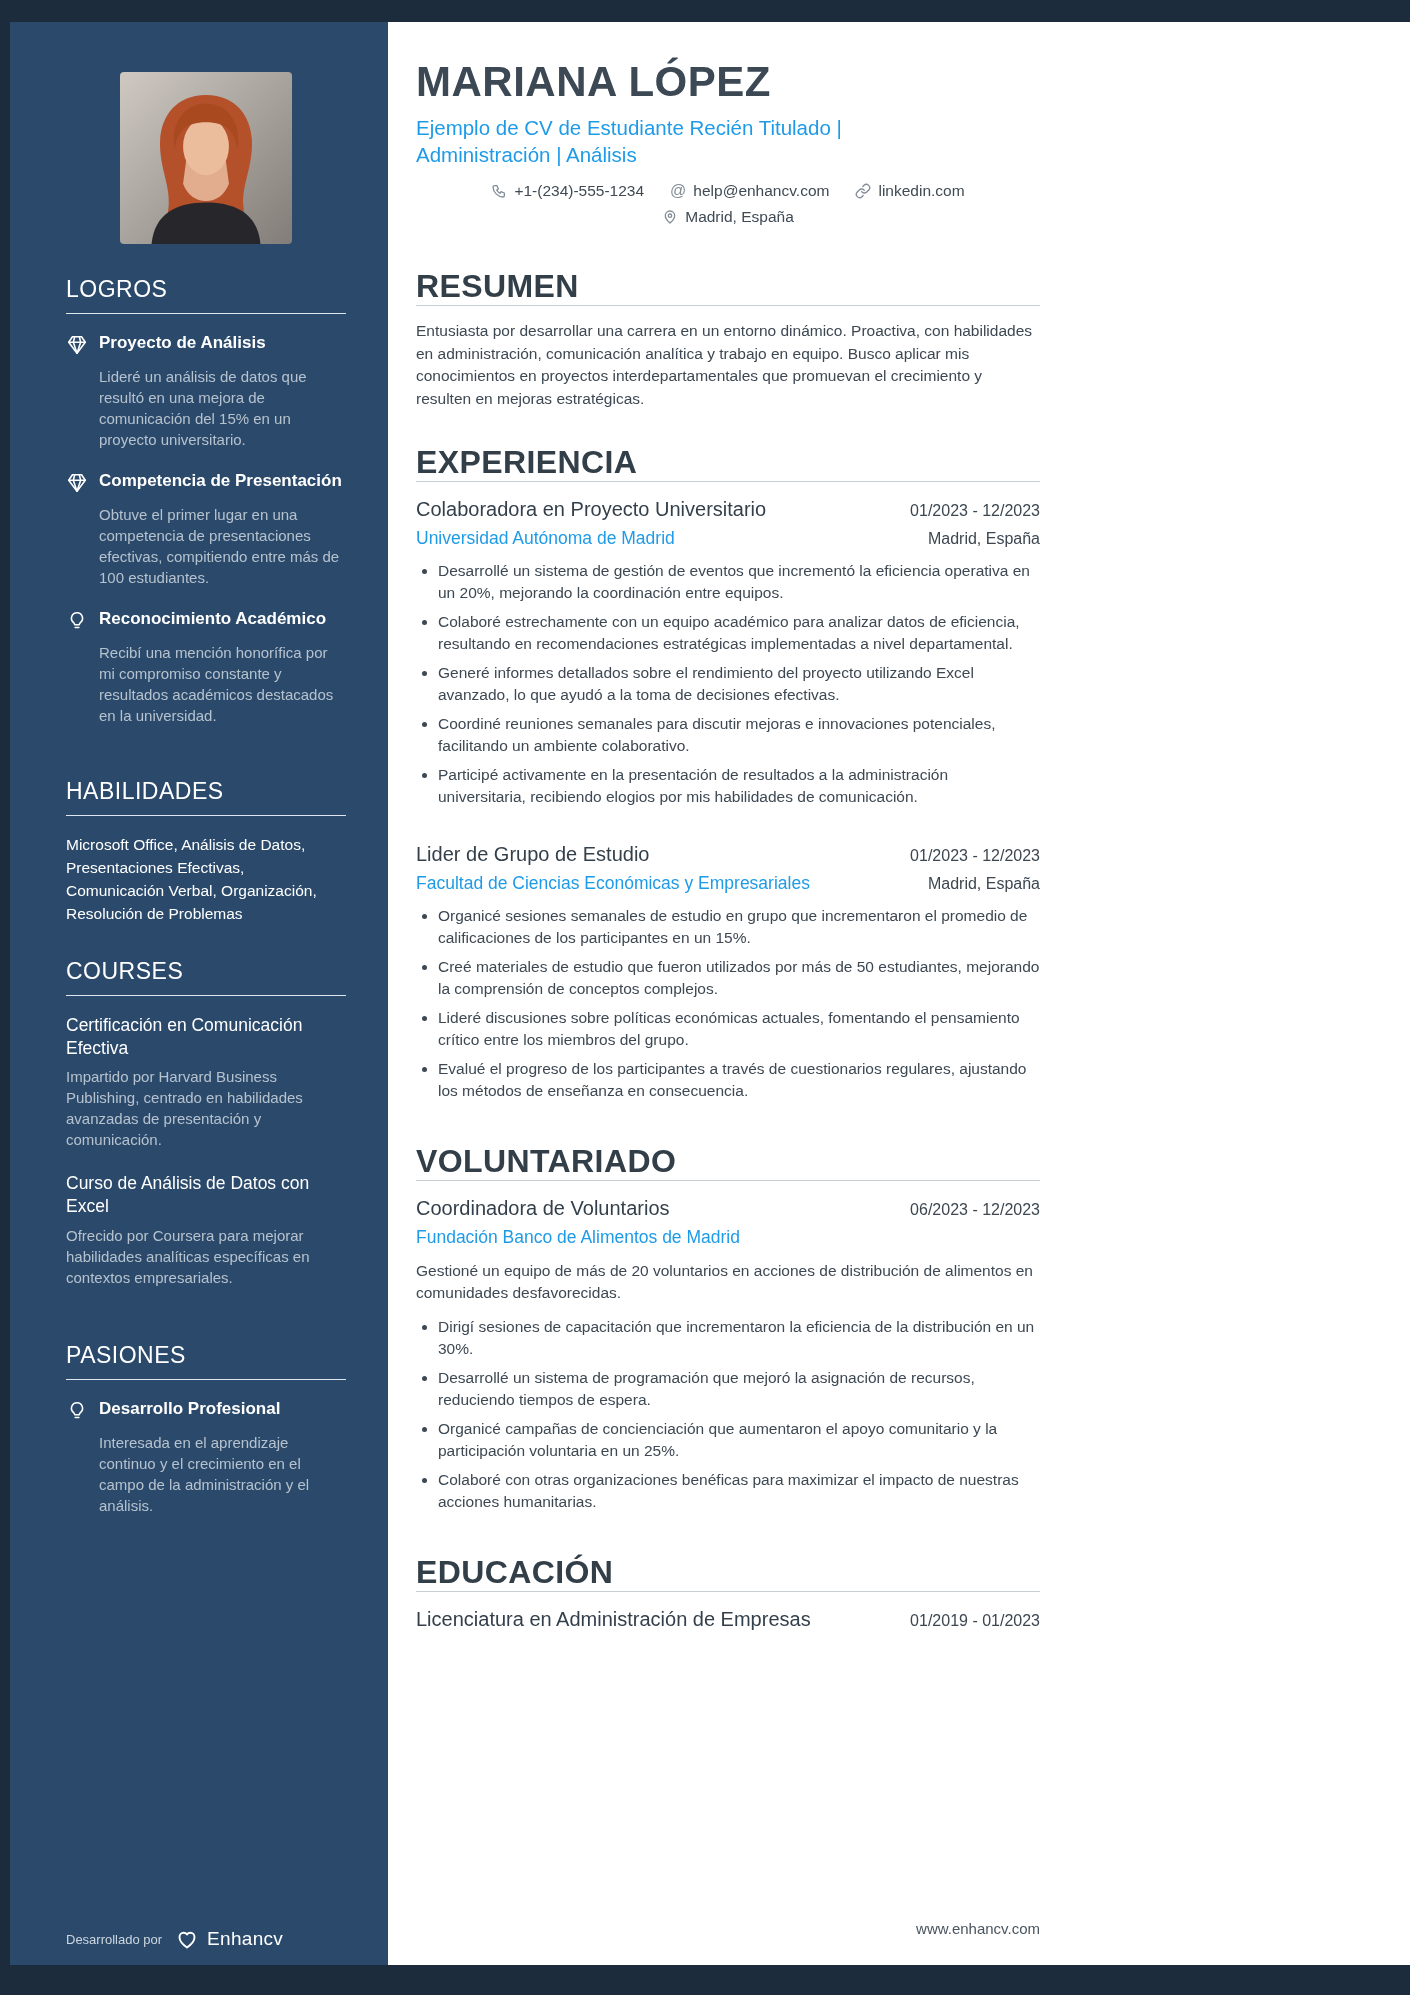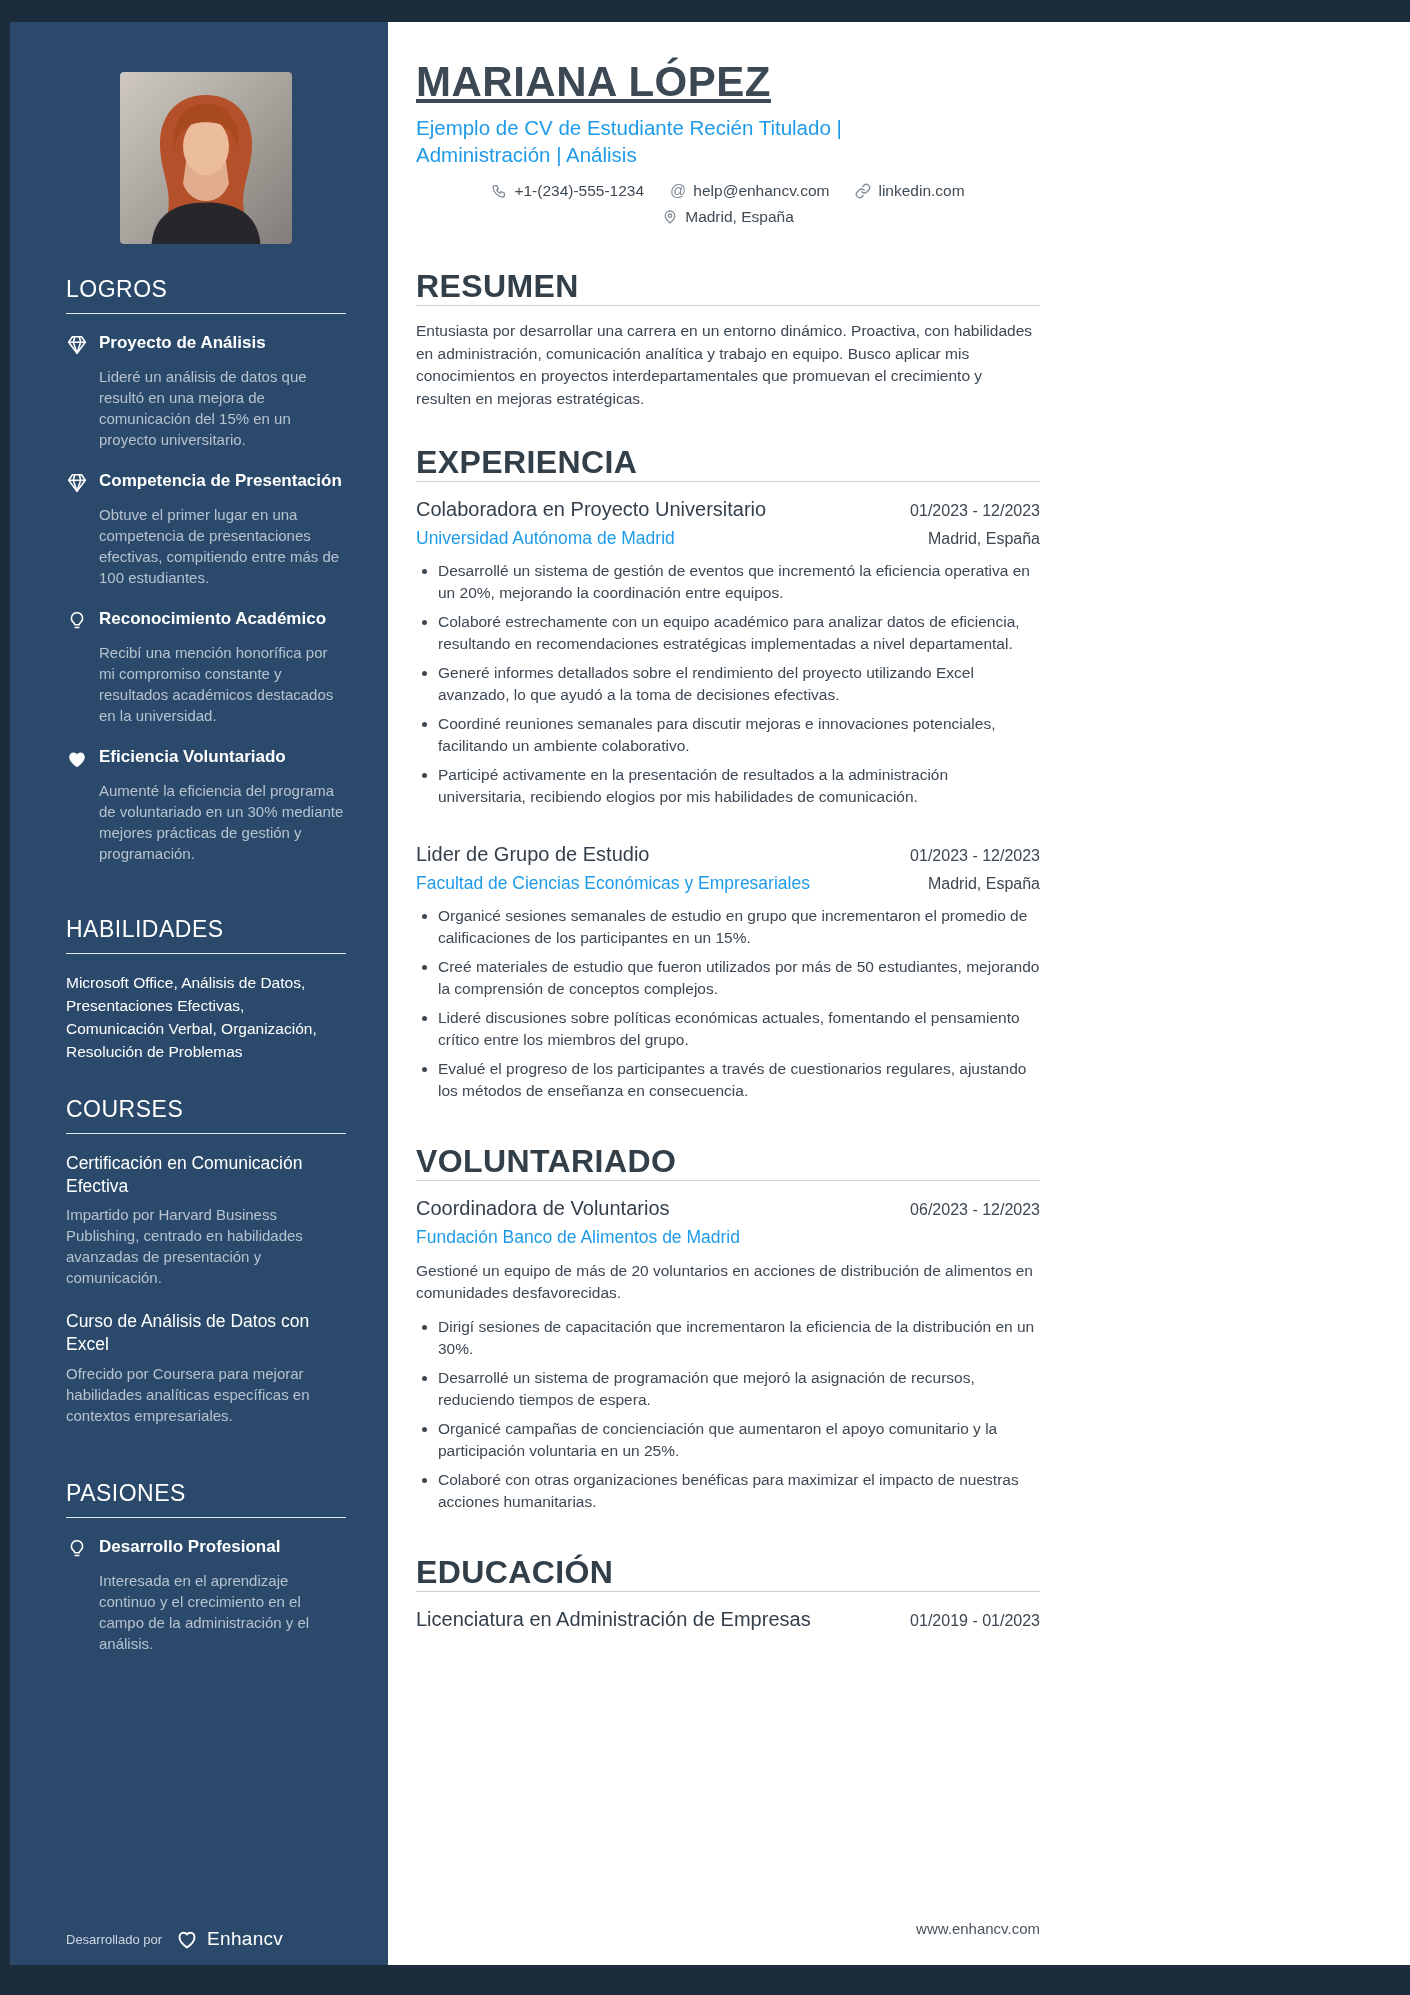--- a/index.html
+++ b/index.html
@@ -41,21 +41,21 @@
   .sb-course-text { font-size: 15px; color: #b6c2ce; line-height: 1.4; margin-top: 7px; }
 
   .sb-footer { margin-top: auto; display: flex; align-items: center; gap: 12px; padding-top: 30px; }
   .sb-footer-prefix { font-size: 13px; color: #ccd6e0; }
   .sb-logo { display: flex; align-items: center; gap: 7px; }
   .sb-logo-text { font-size: 19px; font-weight: 500; color: #ffffff; letter-spacing: 0.3px; }
 
   
   .main { flex: 1; display: flex; flex-direction: column; padding: 36px 370px 0 28px; }
 
-  .name { margin: 0; font-size: 42px; font-weight: 700; color: #3c4854; letter-spacing: 0.5px; text-decoration: underline; }
+  .name { margin: 0; font-size: 42px; font-weight: 700; color: #3c4854; letter-spacing: 0.5px; }
   .headline { margin-top: 8px; font-size: 20.5px; line-height: 1.32; color: #1e9be8; max-width: 510px; }
   .contact { margin-top: 14px; font-size: 15.5px; color: #3f4a54; }
   .contact-row { display: flex; align-items: center; gap: 26px; margin-bottom: 8px; justify-content: center; }
   .contact-item { display: flex; align-items: center; gap: 7px; }
   .contact-item .cicon { display: inline-flex; color: #828d98; }
   .at-glyph { font-size: 16px; color: #828d98; line-height: 1; }
 
   .m-header {
     margin: 34px 0 0; font-size: 32px; font-weight: 700; color: #323e48;
     letter-spacing: 0.4px; border-bottom: 1px solid #c9ced3;
@@ -131,29 +131,20 @@
           <span class="sb-icon">
             <svg width="22" height="22" viewBox="0 0 24 24" fill="none" stroke="#ffffff" stroke-width="1.7" stroke-linecap="round" stroke-linejoin="round">
                 <path d="M12 3a6 6 0 0 0-4 10.5c.8.7 1.3 1.5 1.5 2.5h5c.2-1 .7-1.8 1.5-2.5A6 6 0 0 0 12 3z"></path>
                 <path d="M10 19h4"></path>
               </svg>
           </span>
           <div class="sb-item-title">Reconocimiento Académico</div>
           <div class="sb-item-text">Recibí una mención honorífica por mi compromiso constante y resultados académicos destacados en la universidad.</div>
         </div>
 
-        <div class="sb-item">
-          <span class="sb-icon">
-            <svg width="22" height="22" viewBox="0 0 24 24">
-                <path d="M12 21C7 17.5 3.5 13.8 3.5 9.8 3.5 7 5.7 5 8.2 5c1.6 0 3 .8 3.8 2 .8-1.2 2.2-2 3.8-2 2.5 0 4.7 2 4.7 4.8 0 4-3.5 7.7-8.5 11.2z" fill="#ffffff"></path>
-              </svg>
-          </span>
-          <div class="sb-item-title">Eficiencia Voluntariado</div>
-          <div class="sb-item-text">Aumenté la eficiencia del programa de voluntariado en un 30% mediante mejores prácticas de gestión y programación.</div>
-        </div>
       </section>
 
       <section class="sb-section">
         <h2 class="sb-header">HABILIDADES</h2>
         <div class="sb-skills">Microsoft Office, Análisis de Datos, Presentaciones Efectivas, Comunicación Verbal, Organización, Resolución de Problemas</div>
       </section>
 
       <section class="sb-section">
         <h2 class="sb-header">COURSES</h2>
 

